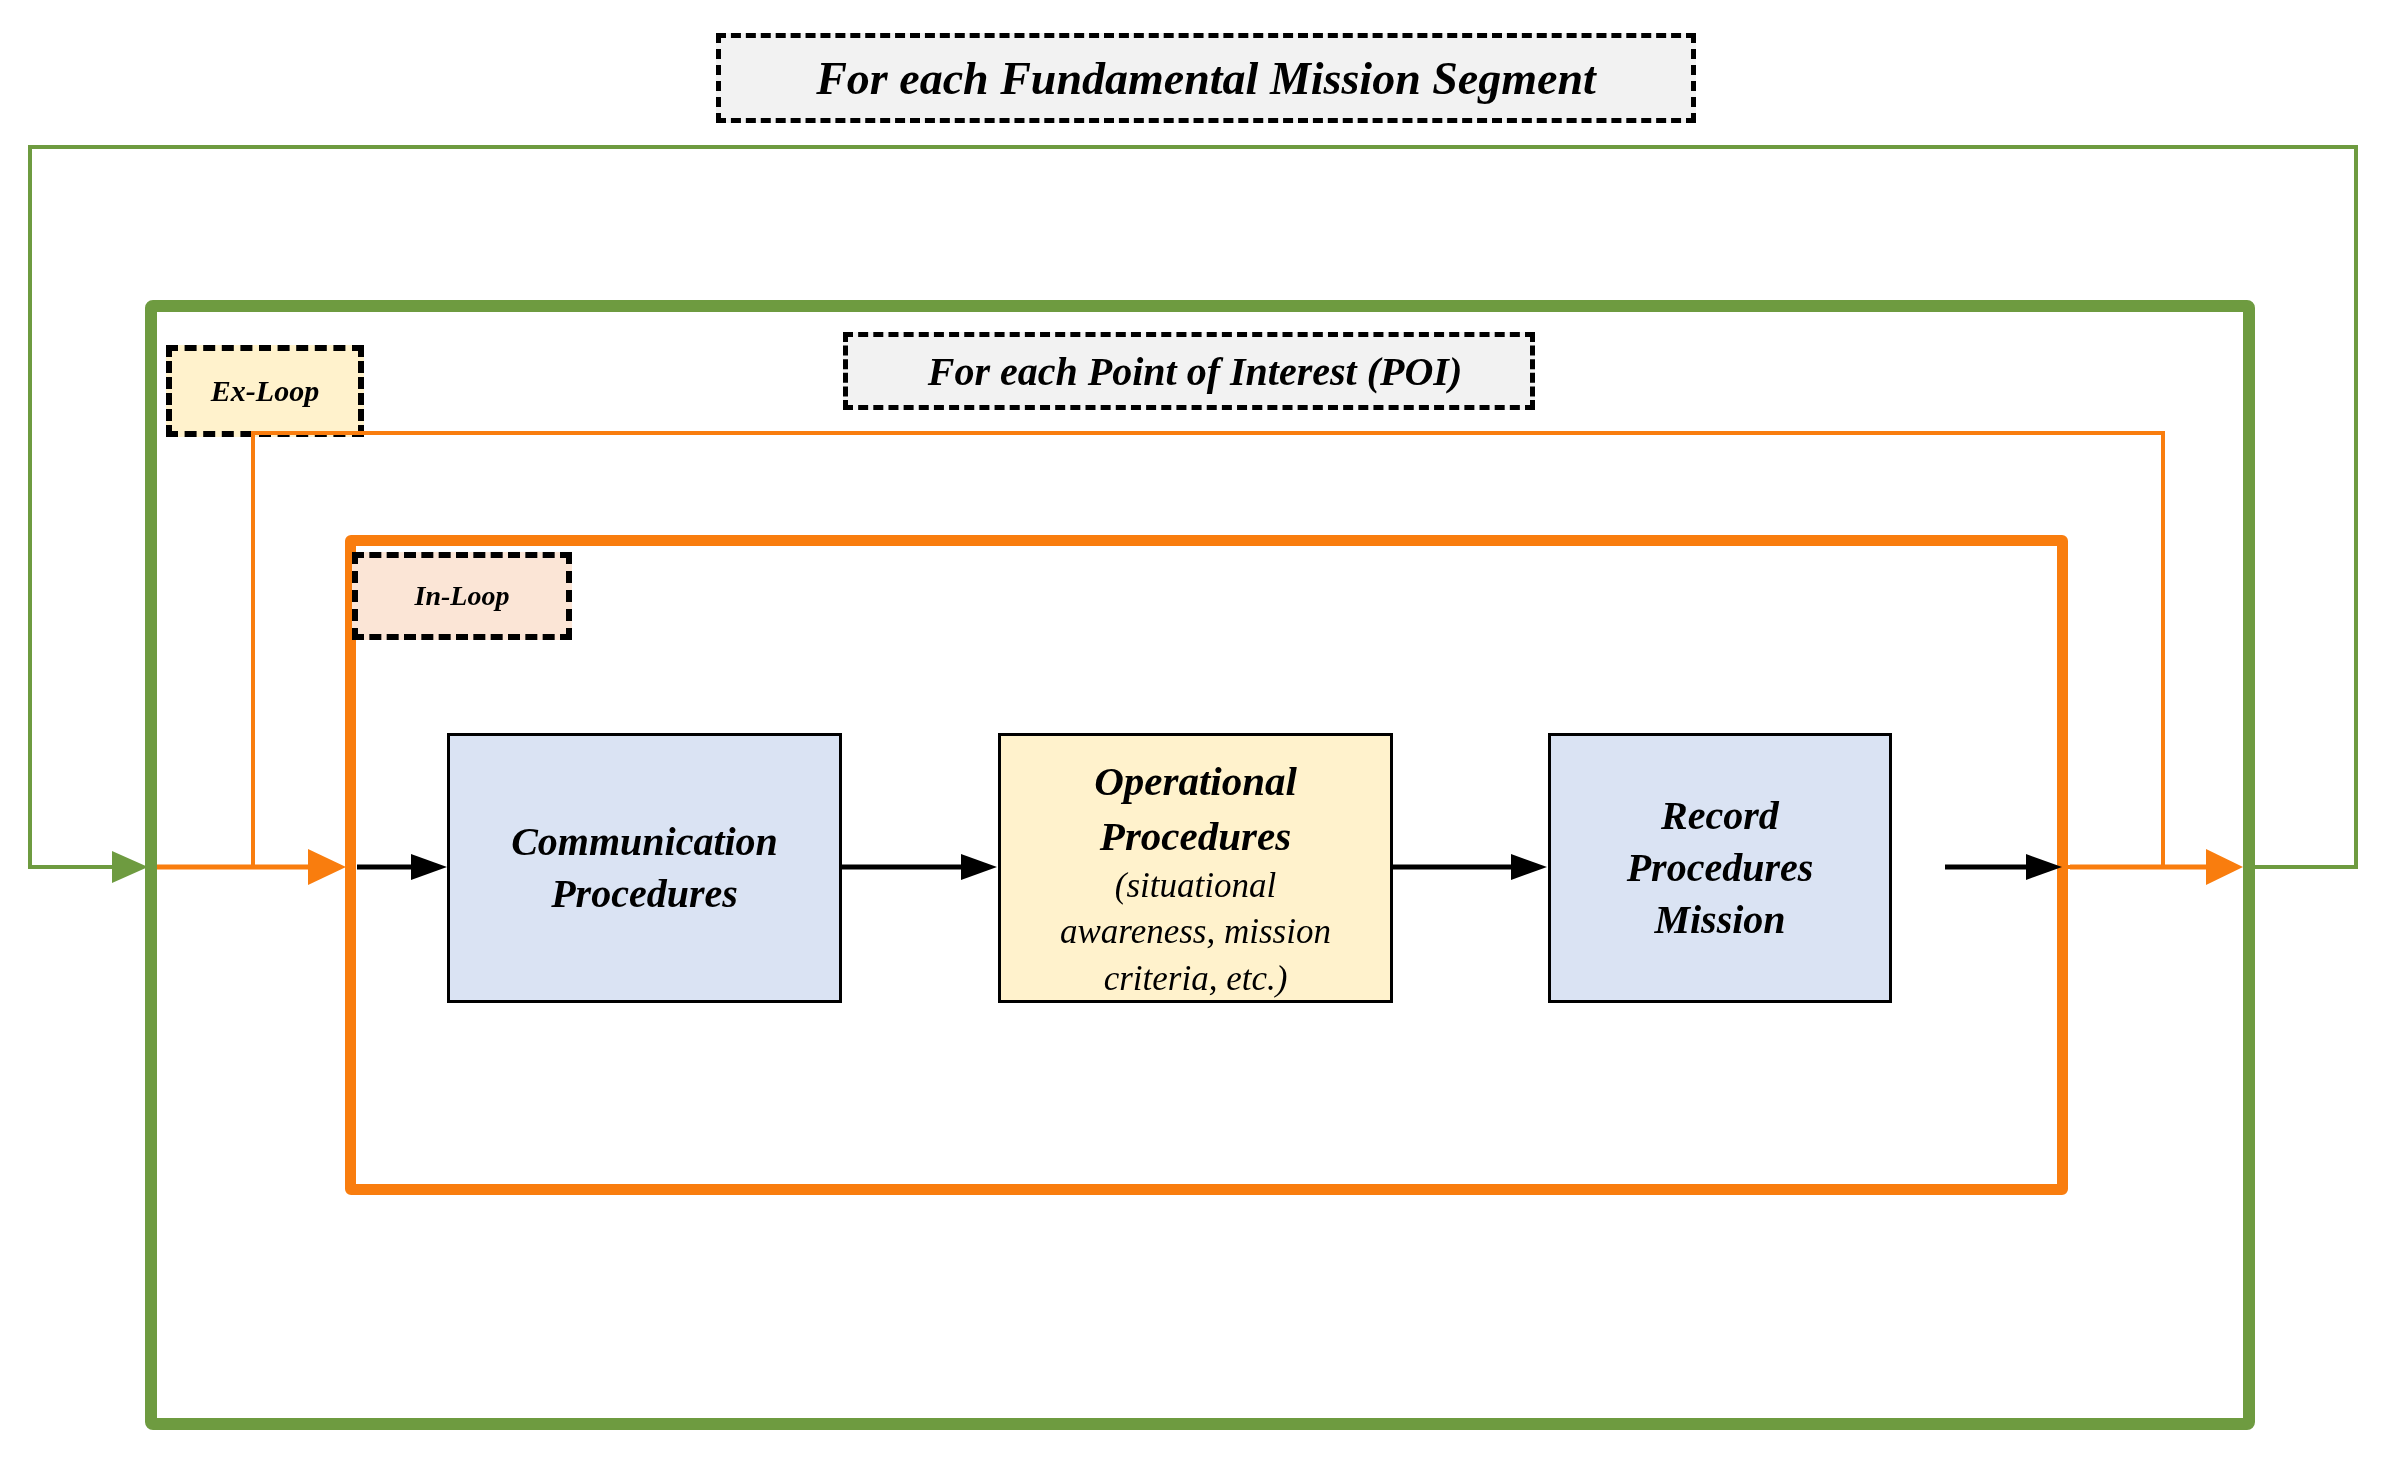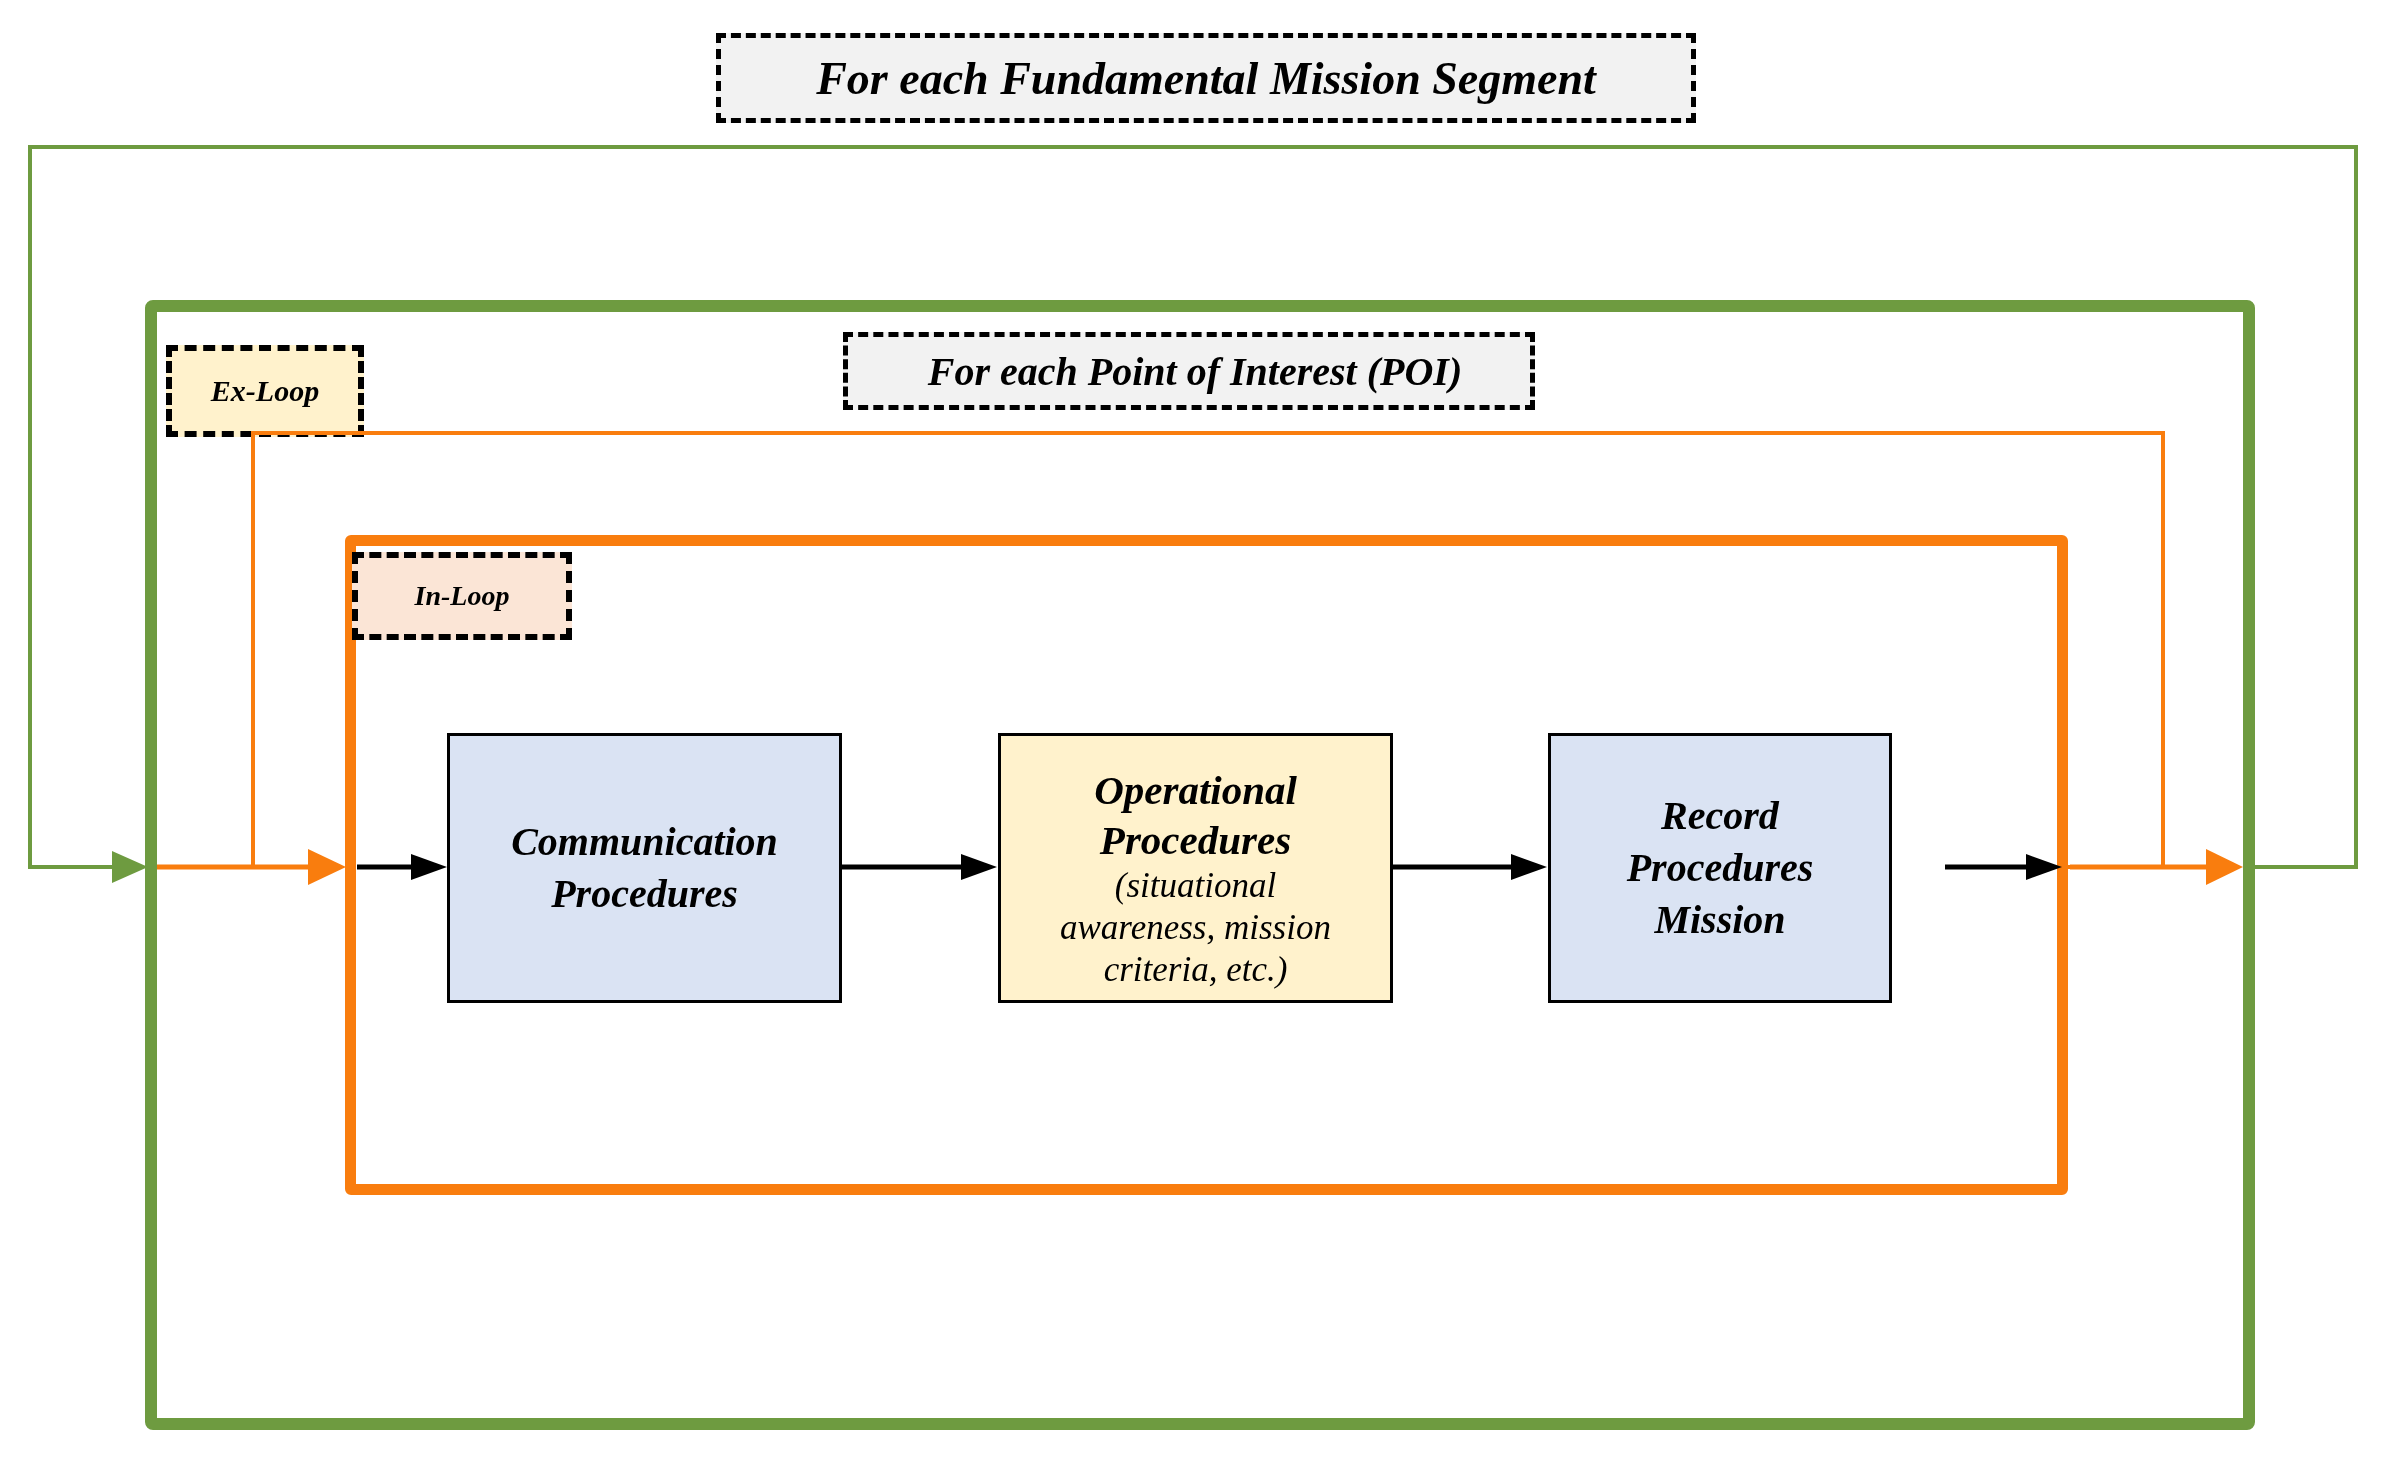--- a/index.html
+++ b/index.html
@@ -38,21 +38,21 @@
   }
   
   .node{
     top:733px;height:270px;
     border:3px solid var(--line-black);
     display:flex;flex-direction:column;align-items:center;justify-content:center;
     text-align:center;font-weight:bold;font-size:40px;line-height:1.3;
   }
   .node .line{display:block;}
   .node-oper{
-    justify-content:center;padding-top:20px;
+    justify-content:space-between;padding-top:20px;
   }
   .node-oper .title-line{display:block;font-size:41px;line-height:1.22;}
   .node-oper .sub-line{display:block;font-weight:normal;font-size:35px;line-height:1.2;}
   .flow-svg{left:0;top:0;width:2393px;height:1470px;pointer-events:none;}
   .fms-title{left:716px;top:33px;width:980px;height:90px;font-size:46px;}
   .poi-title{left:843px;top:332px;width:692px;height:78px;font-size:40px;padding-left:12px;}
   .ex-tag{left:166px;top:320px;width:198px;height:92px;font-size:30px;background:var(--cream);margin-top:25px;}
   .in-tag{left:352px;top:552px;width:220px;height:88px;font-size:28px;background:var(--peach);}
   .node-comm{left:447px;width:395px;background:var(--light-blue);}
   .node-oper{left:998px;width:395px;background:var(--cream);}

